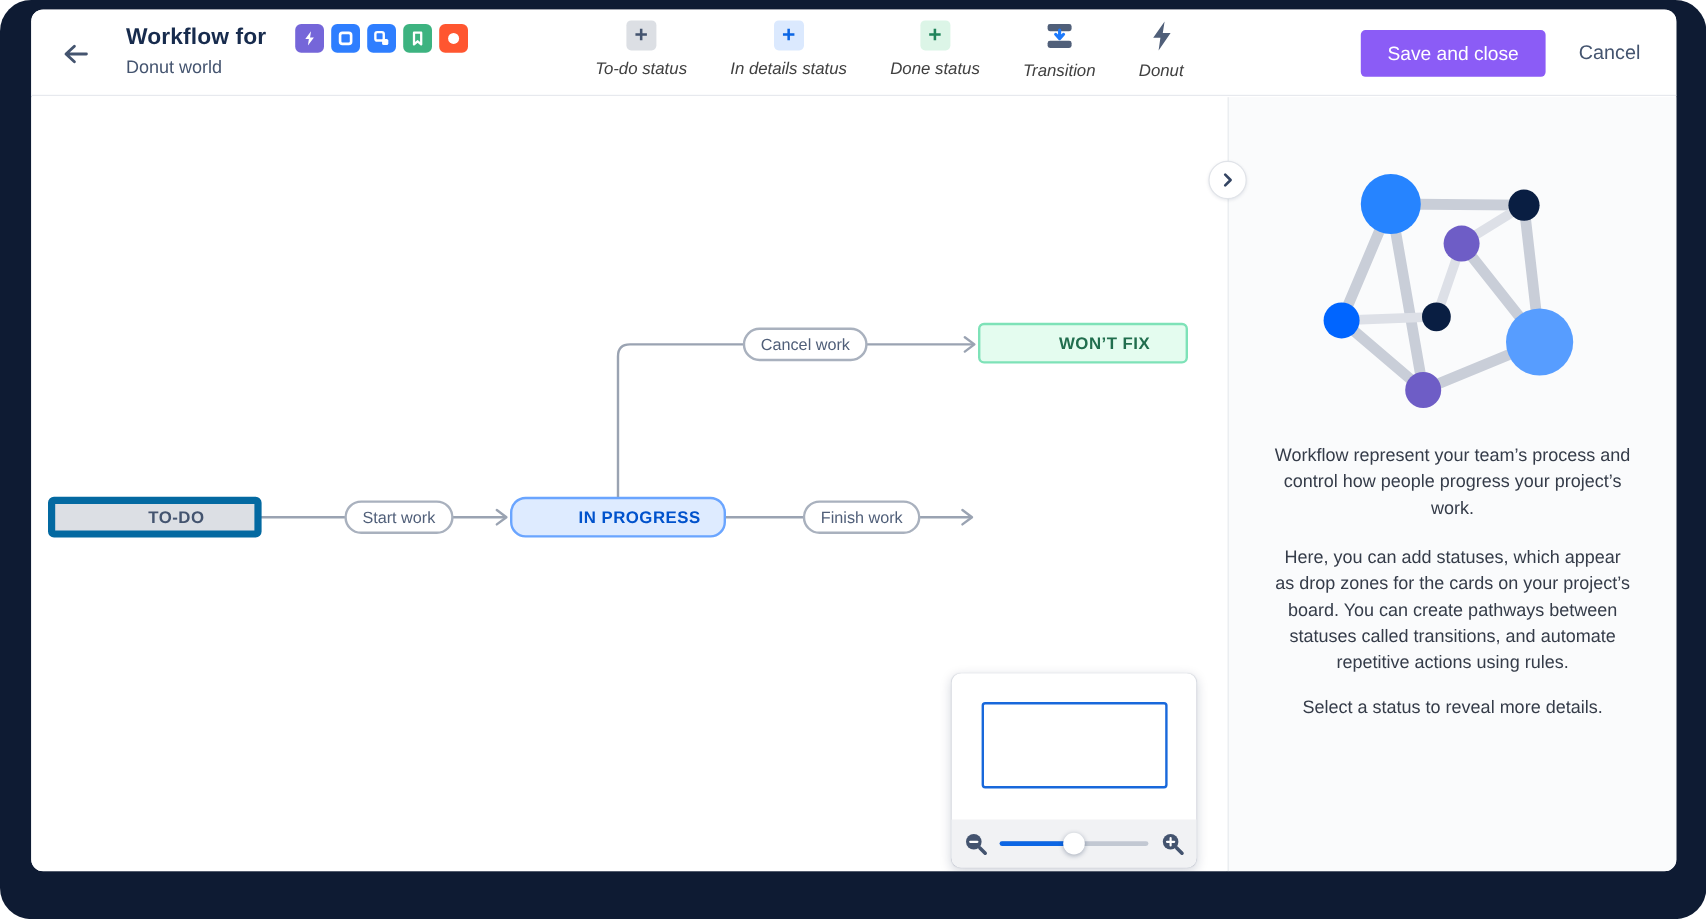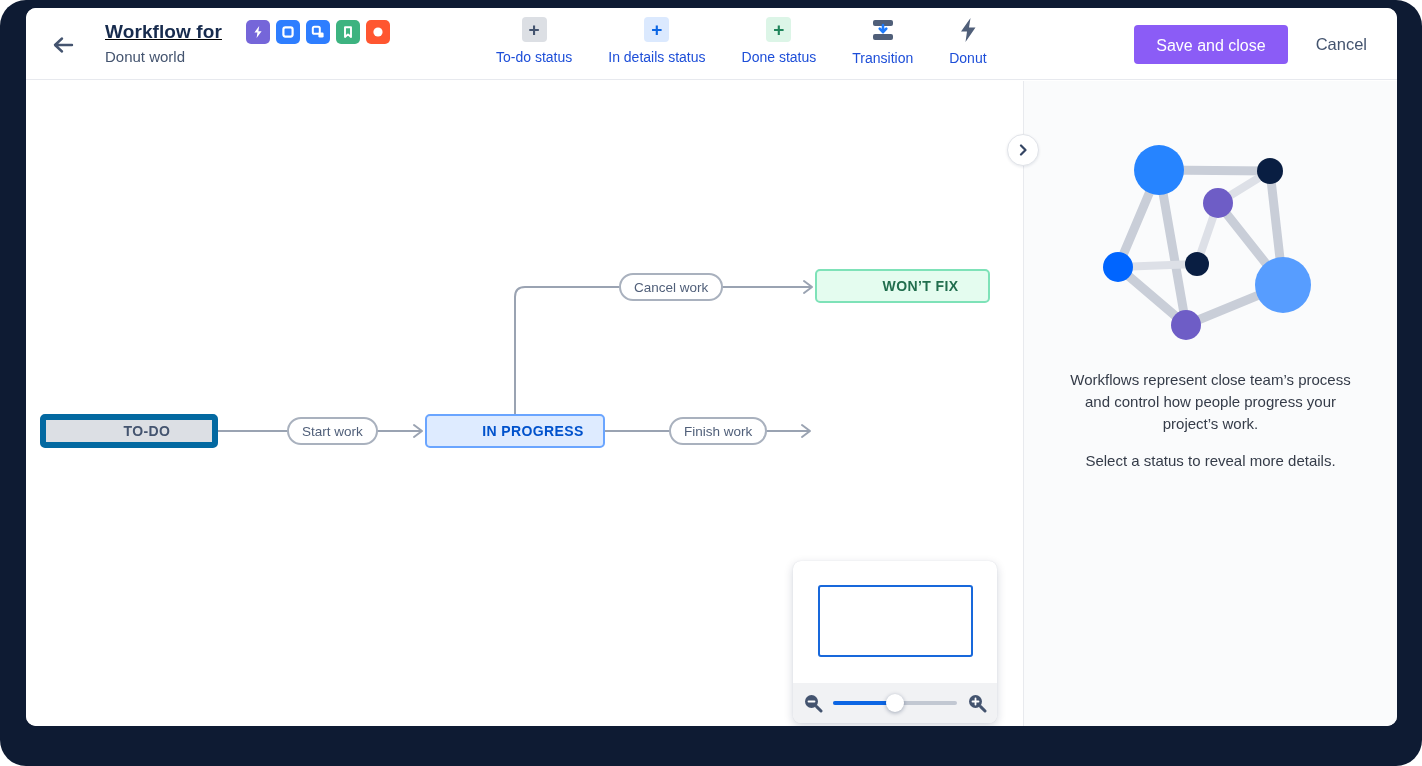--- a/index.html
+++ b/index.html
@@ -5,34 +5,34 @@
   * { margin:0; padding:0; box-sizing:border-box; }
   html,body { width:1422px; height:766px; background:#fff; font-family:"Liberation Sans", sans-serif; }
   .stage { position:relative; width:1422px; height:766px; background:#fff; overflow:hidden; }
   .frame { position:absolute; inset:0; background:#0E1B33; border-radius:26px; }
   .app { position:absolute; left:26px; top:8px; width:1371px; height:718px; background:#fff; border-radius:10px; overflow:hidden; }
 
   
   .header { position:absolute; left:0; top:0; width:100%; height:72px; background:#fff; border-bottom:1px solid #E7E9EE; z-index:5; }
   .back-btn { position:absolute; left:22px; top:22px; width:30px; height:30px; border:none; background:transparent; cursor:pointer; display:flex; align-items:center; justify-content:center; }
   .title-block { position:absolute; left:79px; top:12px; }
-  .title-row { display:flex; align-items:center; gap:24px;text-decoration:underline; }
+  .title-row { display:flex; align-items:center; gap:24px; }
   .app-title { font-size:19px; font-weight:700; color:#172B4D; letter-spacing:.1px; }
   .proj-icons { display:flex; gap:6px; }
   .proj-icon { width:24px; height:24px; border-radius:5px; display:flex; align-items:center; justify-content:center; }
   .subtitle { margin-top:4px; font-size:15px; color:#44546F; }
 
   .toolbar { position:absolute; left:470px; top:9px; display:flex; gap:36px; }
   .tool-btn { display:flex; flex-direction:column; align-items:center; gap:7px; background:transparent; border:none; cursor:pointer; }
   .tool-tile { width:25px; height:25px; border-radius:4px; display:flex; align-items:center; justify-content:center; font-size:19px; font-weight:700; line-height:1; }
   .tile-gray  { background:#DCDFE4; color:#44546F; }
   .tile-blue  { background:#DBE9FE; color:#0C66E4; }
   .tile-green { background:#DCF5E7; color:#1F845A; }
   .tool-glyph { width:26px; height:26px; display:flex; align-items:center; justify-content:center; }
-  .tool-label { font-size:14px; color:#1d4ed8; }
+  .tool-label { font-size:14px; color:#404040;font-style:italic; }
 
   .header-actions { position:absolute; right:30px; top:17px; display:flex; align-items:center; gap:28px; }
   .save-btn { height:39px; padding:12px 22px; background:#8b5cf6; color:#fff; font-size:16px; font-weight:500; border:none; border-radius:4px; cursor:pointer; font-family:inherit; }
   .discard-btn { background:transparent; border:none; font-size:16.5px; color:#44546F; cursor:pointer; font-family:inherit; }
 
   
   .body { position:absolute; left:0; top:73px; width:100%; height:645px; }
   .canvas { position:absolute; left:0; top:0; width:996px; height:645px; background:#fff; overflow:hidden; }
   .edges-svg { position:absolute; left:0; top:0; }
 
@@ -159,21 +159,21 @@
             <path d="M579 350 H643"></path>
             <path d="M727 350 H783"></path>
             <path d="M776 344 L784 350 L776 356"></path>
             <path d="M489 333 V216 Q489 206 499 206 H593"></path>
             <path d="M685 206 H785"></path>
             <path d="M778 200 L786 206 L778 212"></path>
           </g>
         </svg>
 
         <div class="status-node status-todo" style="left:14px; top:333px; width:178px; height:34px;">TO-DO</div>
-        <div class="status-node status-inprogress" style="left:399px; top:333px; width:180px; height:34px;">IN PROGRESS</div>
+        <div class="status-node status-inprogress" style="left:399px; top:333px; width:180px; height:34px;border-radius:13px;">IN PROGRESS</div>
         <div class="status-node status-done" style="left:789px; top:188px; width:175px; height:34px;">WON’T FIX</div>
 
         <div class="transition-pill" style="left:261px; top:336px;">Start work</div>
         <div class="transition-pill" style="left:643px; top:336px;">Finish work</div>
         <div class="transition-pill" style="left:593px; top:192px;">Cancel work</div>
 
         <div class="minimap">
           <div class="mini-viewport"></div>
           <div class="mini-footer">
             <button class="zoom-icon-btn">
@@ -222,19 +222,20 @@
             <path d="M127 70 L106 131"></path>
           </g>
           <circle cx="68" cy="37" r="25" fill="#2684FF"></circle>
           <circle cx="179" cy="38" r="13" fill="#091E42"></circle>
           <circle cx="127" cy="70" r="15" fill="#6E5DC6"></circle>
           <circle cx="27" cy="134" r="15" fill="#0065FF"></circle>
           <circle cx="106" cy="131" r="12" fill="#091E42"></circle>
           <circle cx="192" cy="152" r="28" fill="#579DFF"></circle>
           <circle cx="95" cy="192" r="15" fill="#6E5DC6"></circle>
         </svg>
-        <p class="panel-para">Workflows represent close team’s process and control how people progress your project’s work.</p>
+        <p class="panel-para">Workflow represent your team’s process and control how people progress your project’s work.</p>
+        <p class="panel-para">Here, you can add statuses, which appear as drop zones for the cards on your project’s board. You can create pathways between statuses called transitions, and automate repetitive actions using rules.</p>
         <p class="panel-para" style="margin-top:14px">Select a status to reveal more details.</p>
       </div>
     </div>
 
   </div>
 </div>
 
 </body></html>

